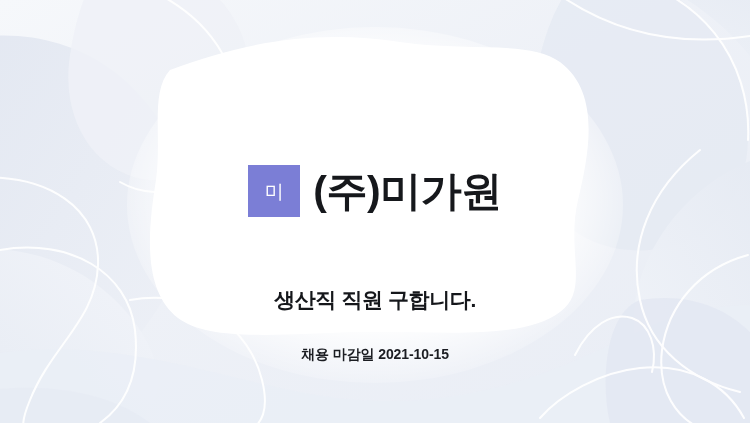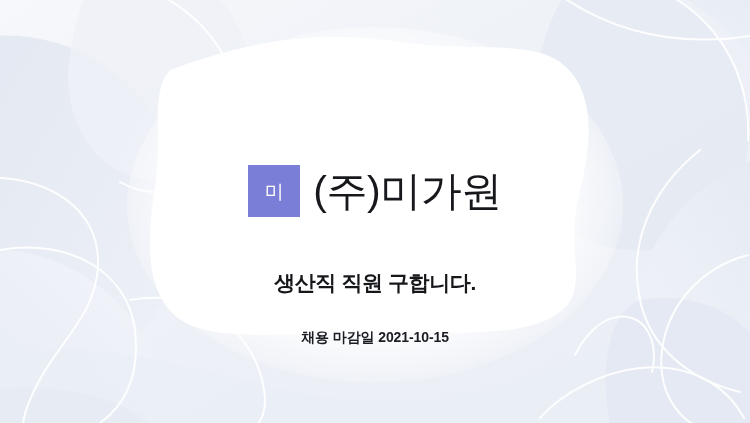--- a/index.html
+++ b/index.html
@@ -62,29 +62,29 @@
     font-size: 19px;
     line-height: 1;
     font-weight: 400;
     letter-spacing: 0;
     transform: translateY(1px);
   }
 
   #company-name {
     font-size: 41px;
     line-height: 1;
-    font-weight: 400;
+    font-weight: 700;
     color: #16181c;
     letter-spacing: -0.5px;
     white-space: nowrap;
     transform: translateY(1px);
   }
 
   #headline {
-    margin-top: 33px;
+    margin-top: 50px;
     font-size: 21px;
     line-height: 1;
     font-weight: 700;
     color: #15171b;
     letter-spacing: -0.4px;
     white-space: nowrap;
   }
 
   #deadline {
     margin-top: 20px;

